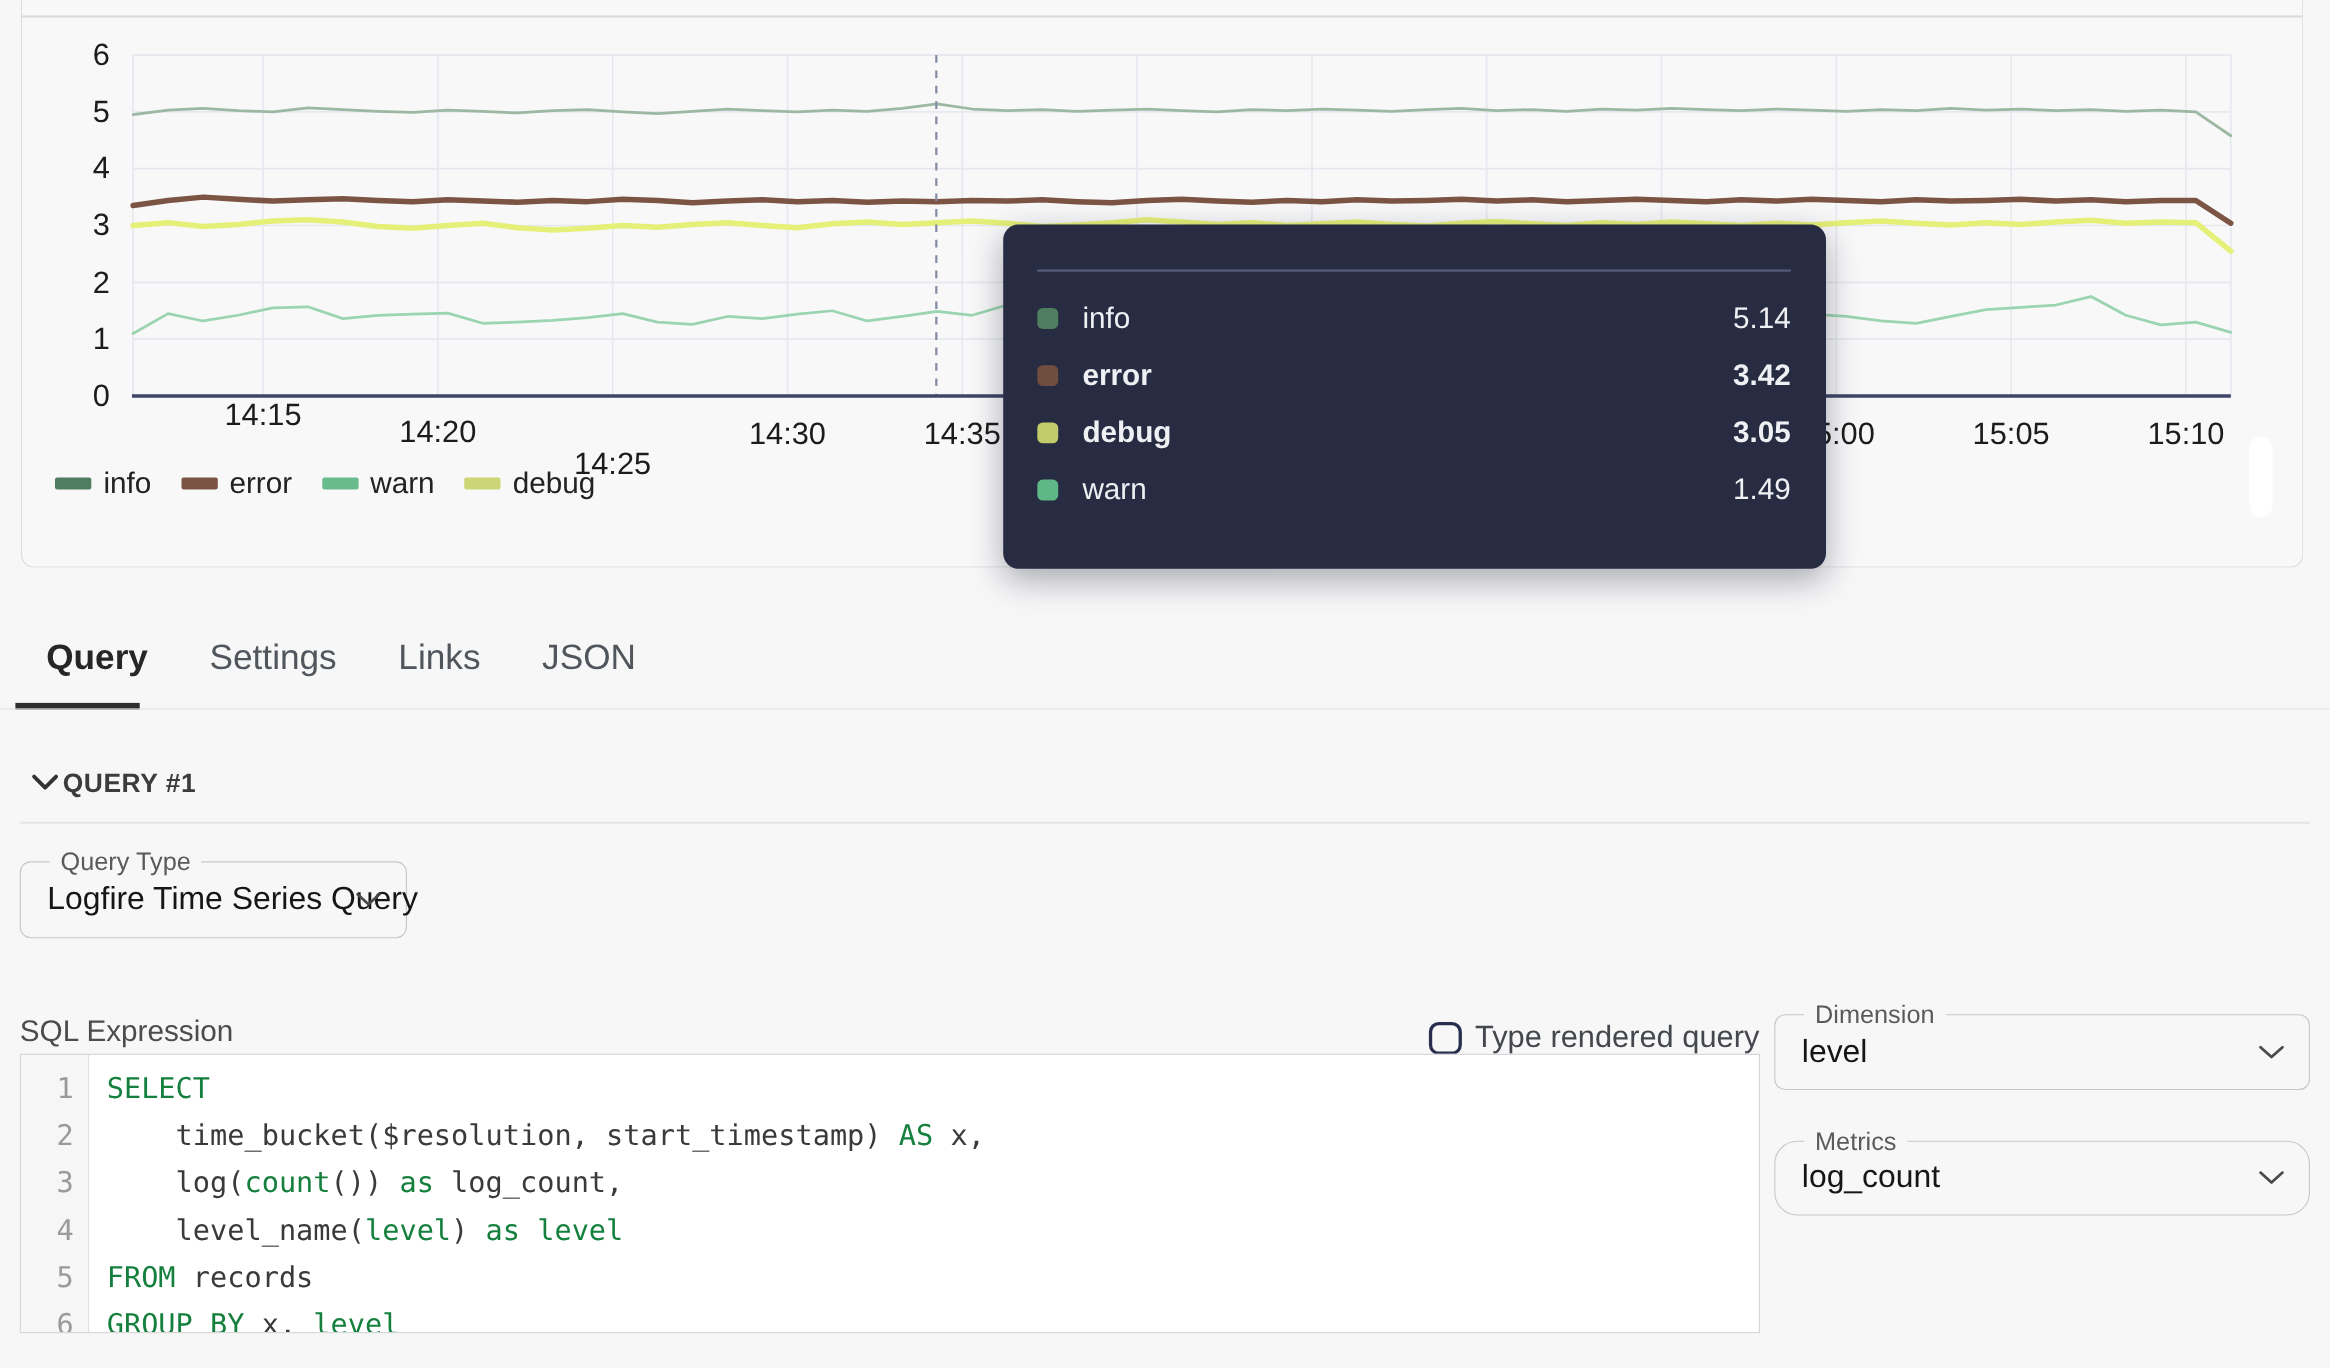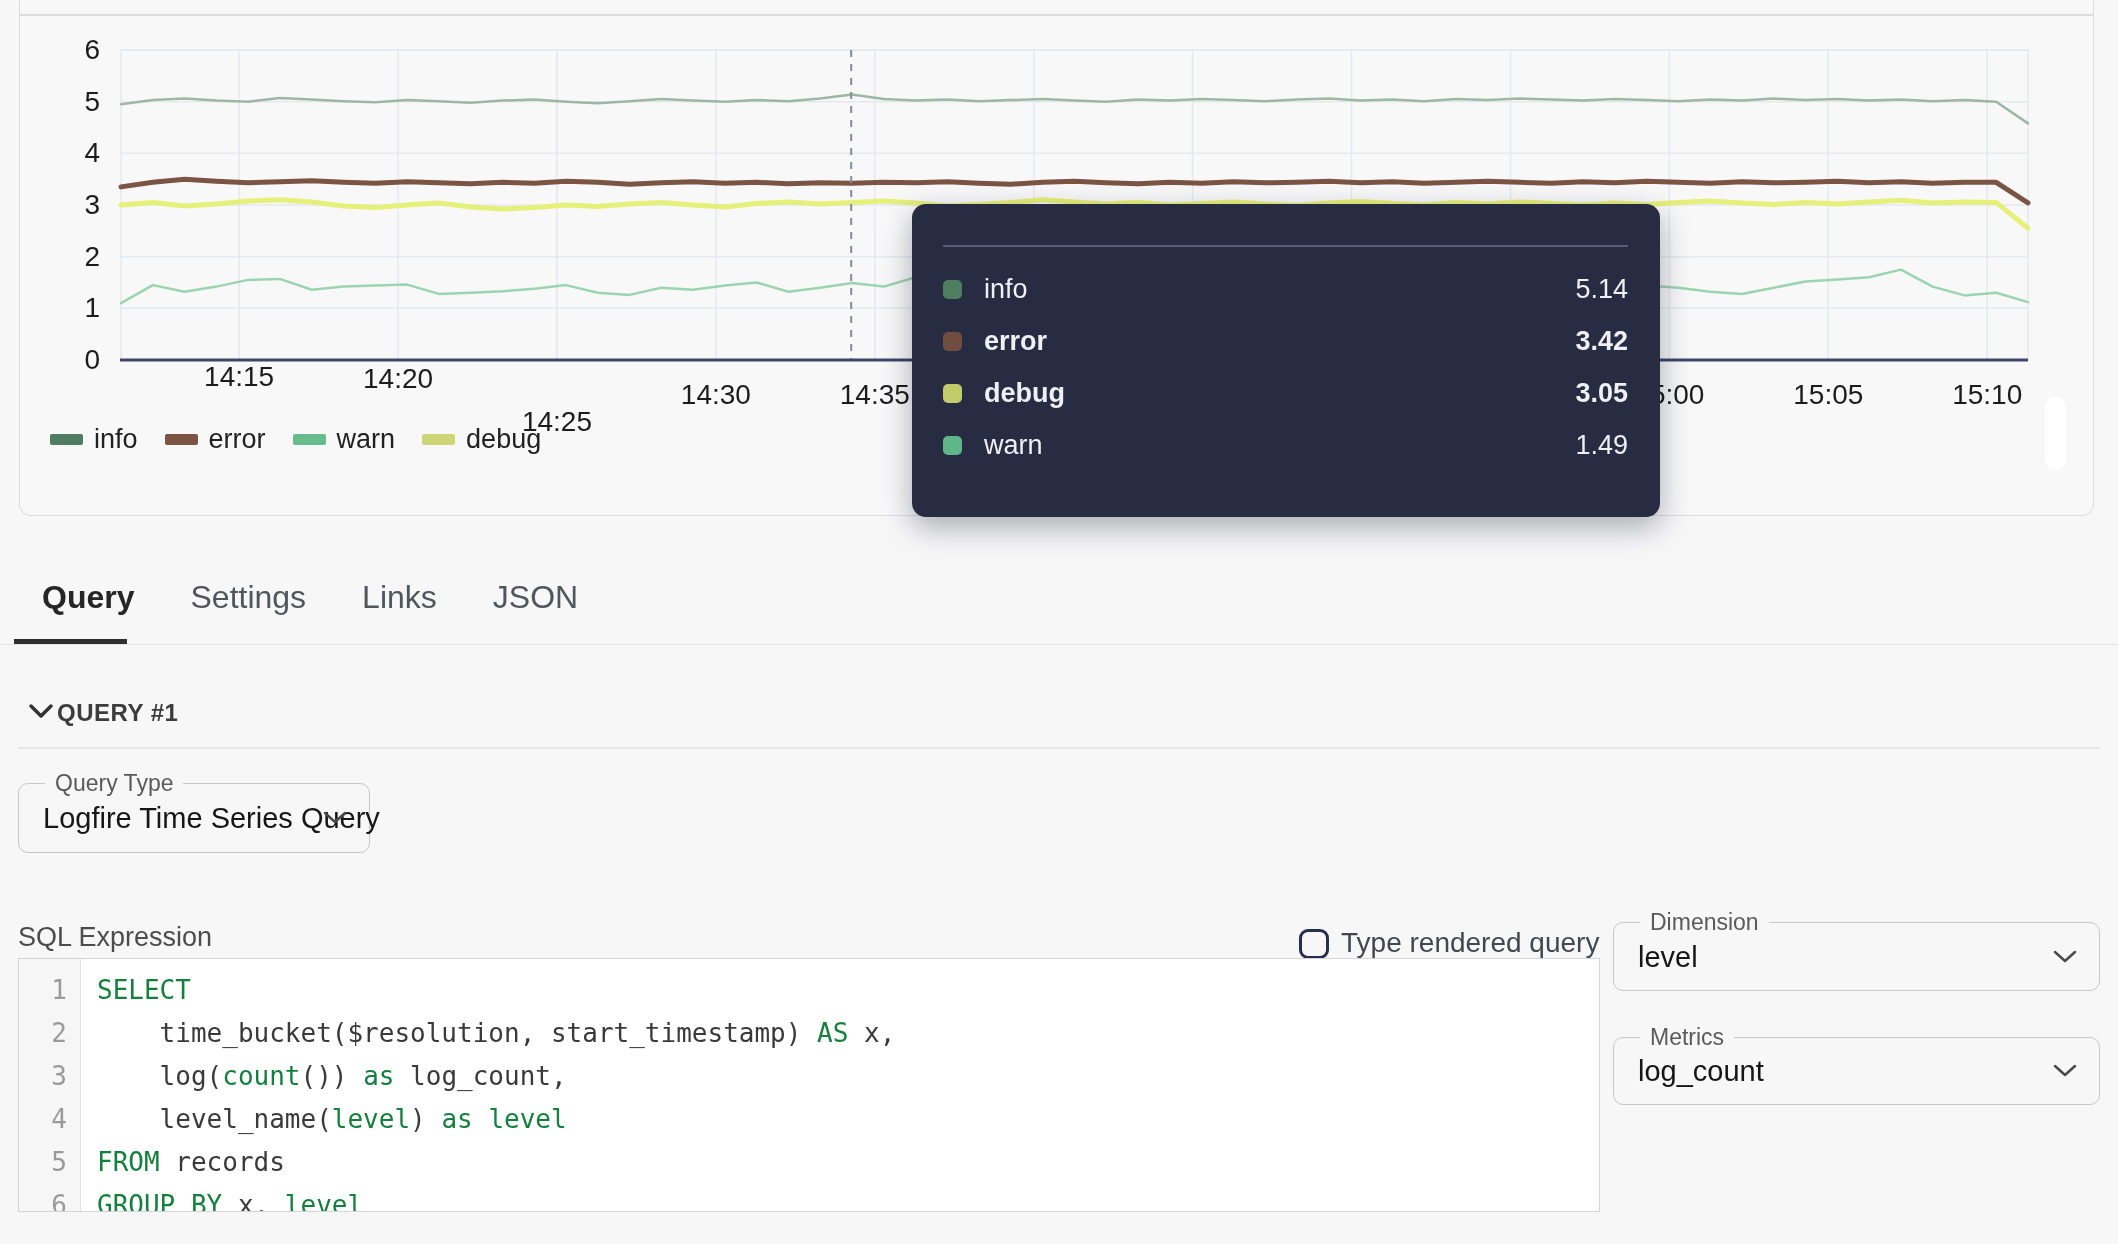--- a/index.html
+++ b/index.html
@@ -64,21 +64,21 @@
   .osel{box-sizing:border-box;border:1.5px solid #c7c7c9;border-radius:10px;background:transparent;cursor:pointer;}
   .osel .osel-label{
     position:absolute;top:-13px;left:26px;padding:0 10px;background:#f7f7f8;
     font-size:23px;color:#5a5a5a;line-height:24px;
   }
   .osel .osel-value{position:absolute;left:24px;top:50%;transform:translateY(-50%);font-size:29px;color:#161616;white-space:nowrap;}
   .osel .osel-chevron{position:absolute;right:22px;top:50%;transform:translateY(-50%);}
 
   .query-type{left:18px;top:783px;width:352px;height:70px;}
   .dimension{left:1613px;top:922px;width:487px;height:69px;}
-  .metrics{left:1613px;top:1037px;width:487px;height:68px;}
+  .metrics{left:1613px;top:1037px;width:487px;height:68px;border-radius:21px;}
 
   
   .sql-label{left:18px;top:922px;font-size:27px;color:#4c4c4c;}
   .cb-box{left:1299px;top:929px;width:30px;height:30px;box-sizing:border-box;border:3px solid #272e4e;border-radius:9px;background:transparent;cursor:pointer;}
   .cb-label{left:1341px;top:927px;font-size:28px;color:#44484d;cursor:pointer;}
 
   .editor{
     left:18px;top:958px;width:1582px;height:254px;box-sizing:border-box;
     background:#ffffff;border:1.5px solid #d4d4d6;display:flex;overflow:hidden;
   }
@@ -132,21 +132,21 @@
     <span class="abs y-tick" style="left: 30px; top: 343px;">0</span>
     <span class="abs y-tick" style="left: 30px; top: 291.333px;">1</span>
     <span class="abs y-tick" style="left: 30px; top: 239.667px;">2</span>
     <span class="abs y-tick" style="left: 30px; top: 188px;">3</span>
     <span class="abs y-tick" style="left: 30px; top: 136.333px;">4</span>
     <span class="abs y-tick" style="left: 30px; top: 84.6667px;">5</span>
     <span class="abs y-tick" style="left: 30px; top: 33px;">6</span>
   </div>
 <div id="x-labels">
     <span class="abs x-tick" style="left: 164.139px; top: 360px;">14:15</span>
-    <span class="abs x-tick" style="left: 323.055px; top: 362px;">14:20</span>
+    <span class="abs x-tick" style="left: 323.055px; top: 376px;">14:20</span>
     <span class="abs x-tick" style="left: 481.972px; top: 378px; margin-top: 27px;">14:25</span>
     <span class="abs x-tick" style="left: 640.889px; top: 378px;">14:30</span>
     <span class="abs x-tick" style="left: 799.805px; top: 378px;">14:35</span>
     <span class="abs x-tick" style="left: 958.722px; top: 378px;">14:40</span>
     <span class="abs x-tick" style="left: 1117.64px; top: 378px;">14:45</span>
     <span class="abs x-tick" style="left: 1276.56px; top: 378px;">14:50</span>
     <span class="abs x-tick" style="left: 1435.47px; top: 378px;">14:55</span>
     <span class="abs x-tick" style="left: 1594.39px; top: 378px;">15:00</span>
     <span class="abs x-tick" style="left: 1753.31px; top: 378px;">15:05</span>
     <span class="abs x-tick" style="left: 1912.22px; top: 378px;">15:10</span>

